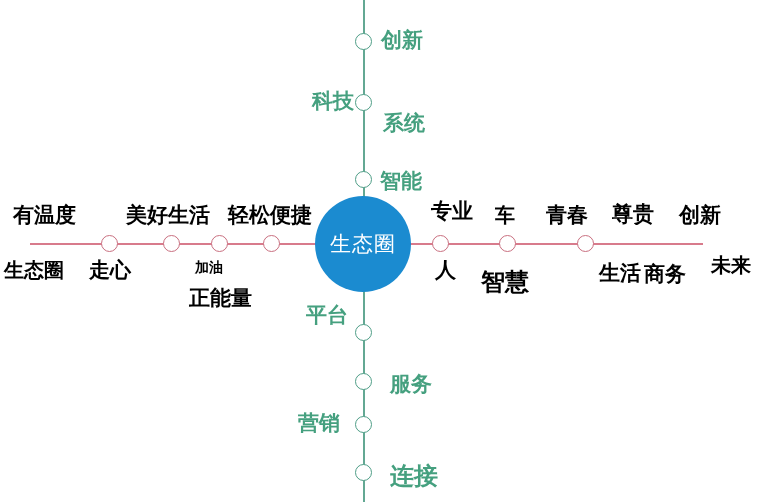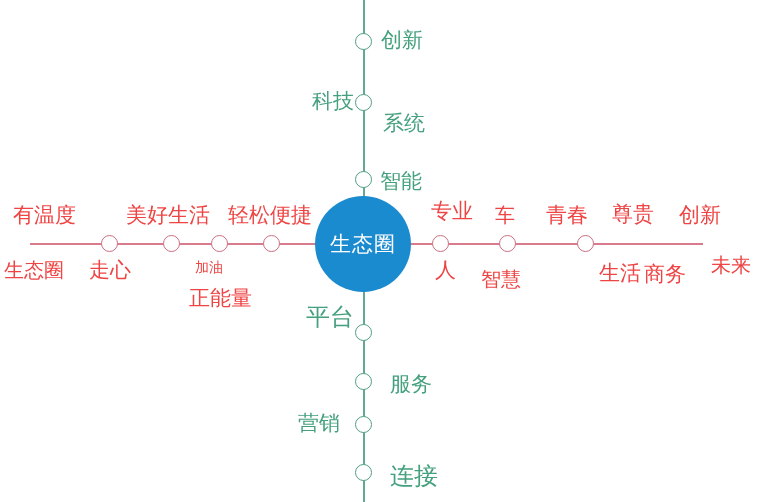--- a/index.html
+++ b/index.html
@@ -74,23 +74,23 @@
     letter-spacing: 1px;
     font-weight: 400;
     white-space: nowrap;
   }
 
   
   .lbl {
     position: absolute;
     white-space: nowrap;
     line-height: 1.15;
-    font-weight: 400;
+    font-weight: 700;
   }
-  .lbl.red   { color: #ef4444; }
+  .lbl.red   { color: #000000; }
   .lbl.green { color: #45a07f; }
 
   
   .watermark {
     position: absolute;
     right: 14px;
     bottom: 8px;
     color: #4a4a4a;
     font-size: 17px;
     letter-spacing: 1px;
@@ -133,28 +133,28 @@
   <div class="lbl red" style="left:495px; top:204px; font-size:20px">车</div>
   <div class="lbl red" style="left:546px; top:203px; font-size:21px">青春</div>
   <div class="lbl red" style="left:612px; top:202px; font-size:21px">尊贵</div>
   <div class="lbl red" style="left:679px; top:203px; font-size:21px">创新</div>
 
   <div class="lbl red" style="left:4px;   top:259px; font-size:20px">生态圈</div>
   <div class="lbl red" style="left:89px;  top:258px; font-size:21px">走心</div>
   <div class="lbl red" style="left:195px; top:259px; font-size:14px">加油</div>
   <div class="lbl red" style="left:189px; top:286px; font-size:21px">正能量</div>
   <div class="lbl red" style="left:435px; top:258px; font-size:21px">人</div>
-  <div class="lbl red" style="left:481px; top:268px; font-size:20px">智慧</div>
+  <div class="lbl red" style="left:481px; top:268px; font-size:24px">智慧</div>
   <div class="lbl red" style="left:599px; top:261px; font-size:21px">生活</div>
   <div class="lbl red" style="left:644px; top:262px; font-size:21px">商务</div>
   <div class="lbl red" style="left:711px; top:254px; font-size:20px">未来</div>
 
   <div class="lbl green" style="left:381px; top:28px;  font-size:21px">创新</div>
   <div class="lbl green" style="left:312px; top:89px;  font-size:21px">科技</div>
   <div class="lbl green" style="left:383px; top:111px; font-size:21px">系统</div>
   <div class="lbl green" style="left:380px; top:169px; font-size:21px">智能</div>
-  <div class="lbl green" style="left:306px; top:303px; font-size:24px">平台</div>
+  <div class="lbl green" style="left:306px; top:303px; font-size:21px">平台</div>
   <div class="lbl green" style="left:390px; top:372px; font-size:21px">服务</div>
   <div class="lbl green" style="left:298px; top:411px; font-size:21px">营销</div>
   <div class="lbl green" style="left:390px; top:462px; font-size:24px">连接</div>
 
 
 </div>
 
 </body></html>

